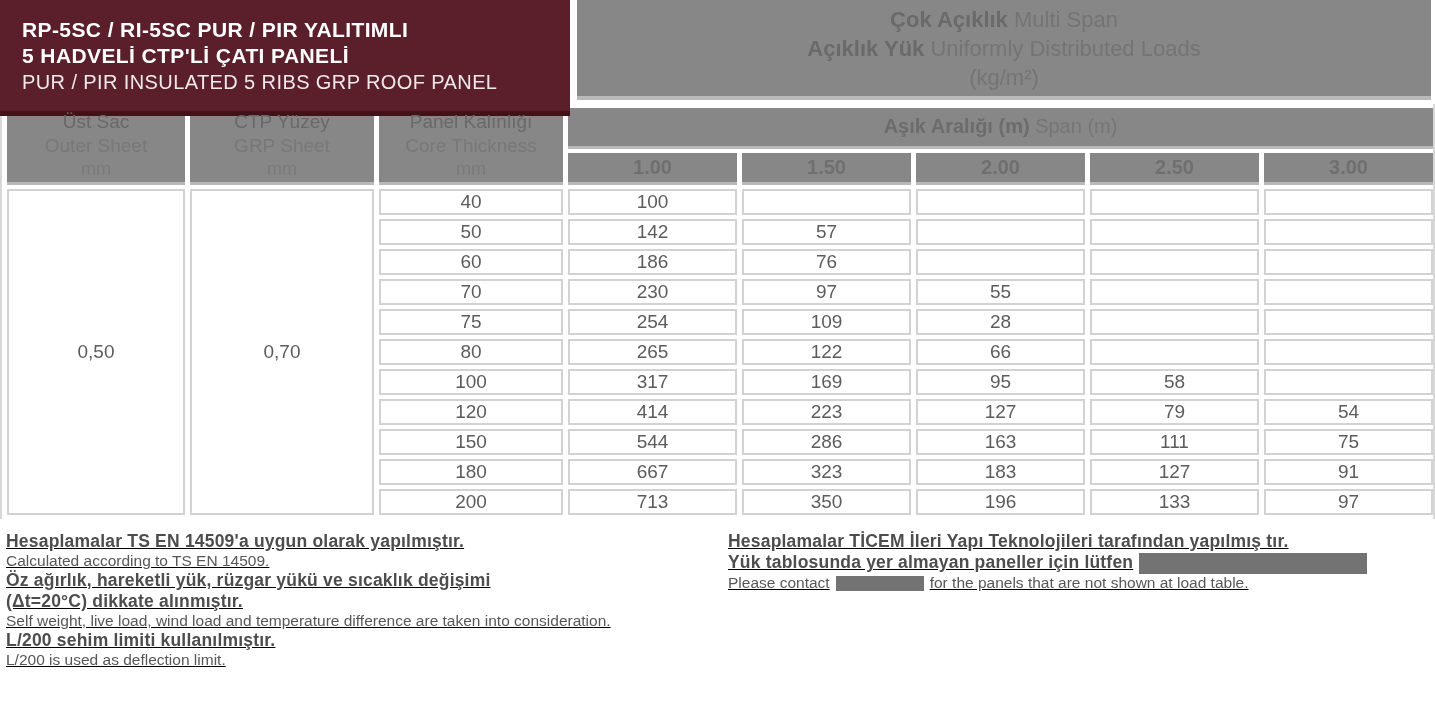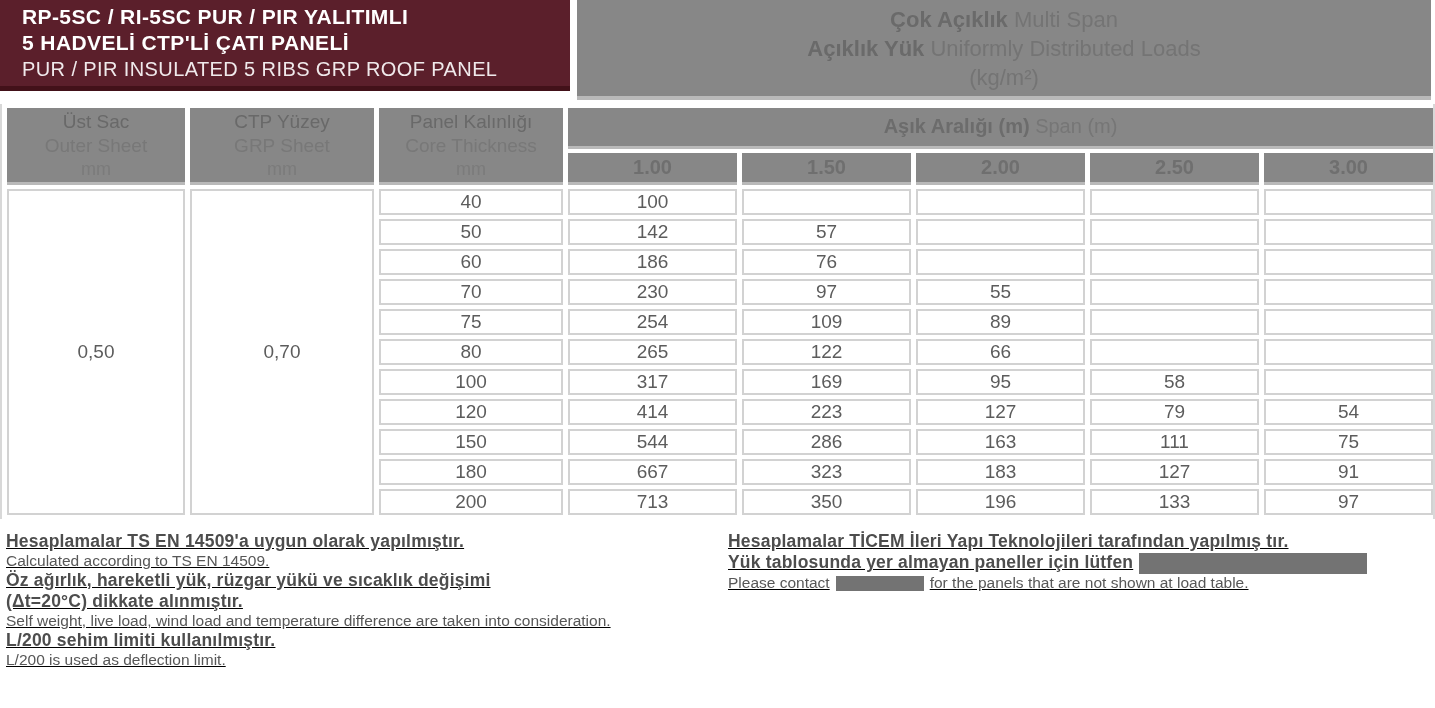--- a/index.html
+++ b/index.html
@@ -7,21 +7,21 @@
   body {
     width:1435px; height:708px;
     background:#ffffff;
     font-family:"Liberation Sans", sans-serif;
     overflow:hidden;
   }
 
   
   .top-header { display:flex; height:104px; }
   .product-box {
-    width:570px; height:91px;
+    width:570px; height:116px;
     background:#5b1f2b;
     border-bottom:5px solid #421119;
     padding-left:22px;
     display:flex; flex-direction:column; justify-content:center;
   }
   .product-title { color:#ffffff; font-weight:bold; font-size:21px; line-height:26px; letter-spacing:0.4px; }
   .product-subtitle { color:#f0e9eb; font-size:20px; line-height:26px; letter-spacing:0.4px; }
   .header-gap { width:7px; }
   .load-box {
     flex:1; height:100px; margin-right:4px;
@@ -173,21 +173,21 @@
           <td class="cell">230</td>
           <td class="cell">97</td>
           <td class="cell">55</td>
           <td class="cell"></td>
           <td class="cell"></td>
         </tr>
         <tr>
           <td class="cell">75</td>
           <td class="cell">254</td>
           <td class="cell">109</td>
-          <td class="cell">89</td>
+          <td class="cell">28</td>
           <td class="cell"></td>
           <td class="cell"></td>
         </tr>
         <tr>
           <td class="cell">80</td>
           <td class="cell">265</td>
           <td class="cell">122</td>
           <td class="cell">66</td>
           <td class="cell"></td>
           <td class="cell"></td>

